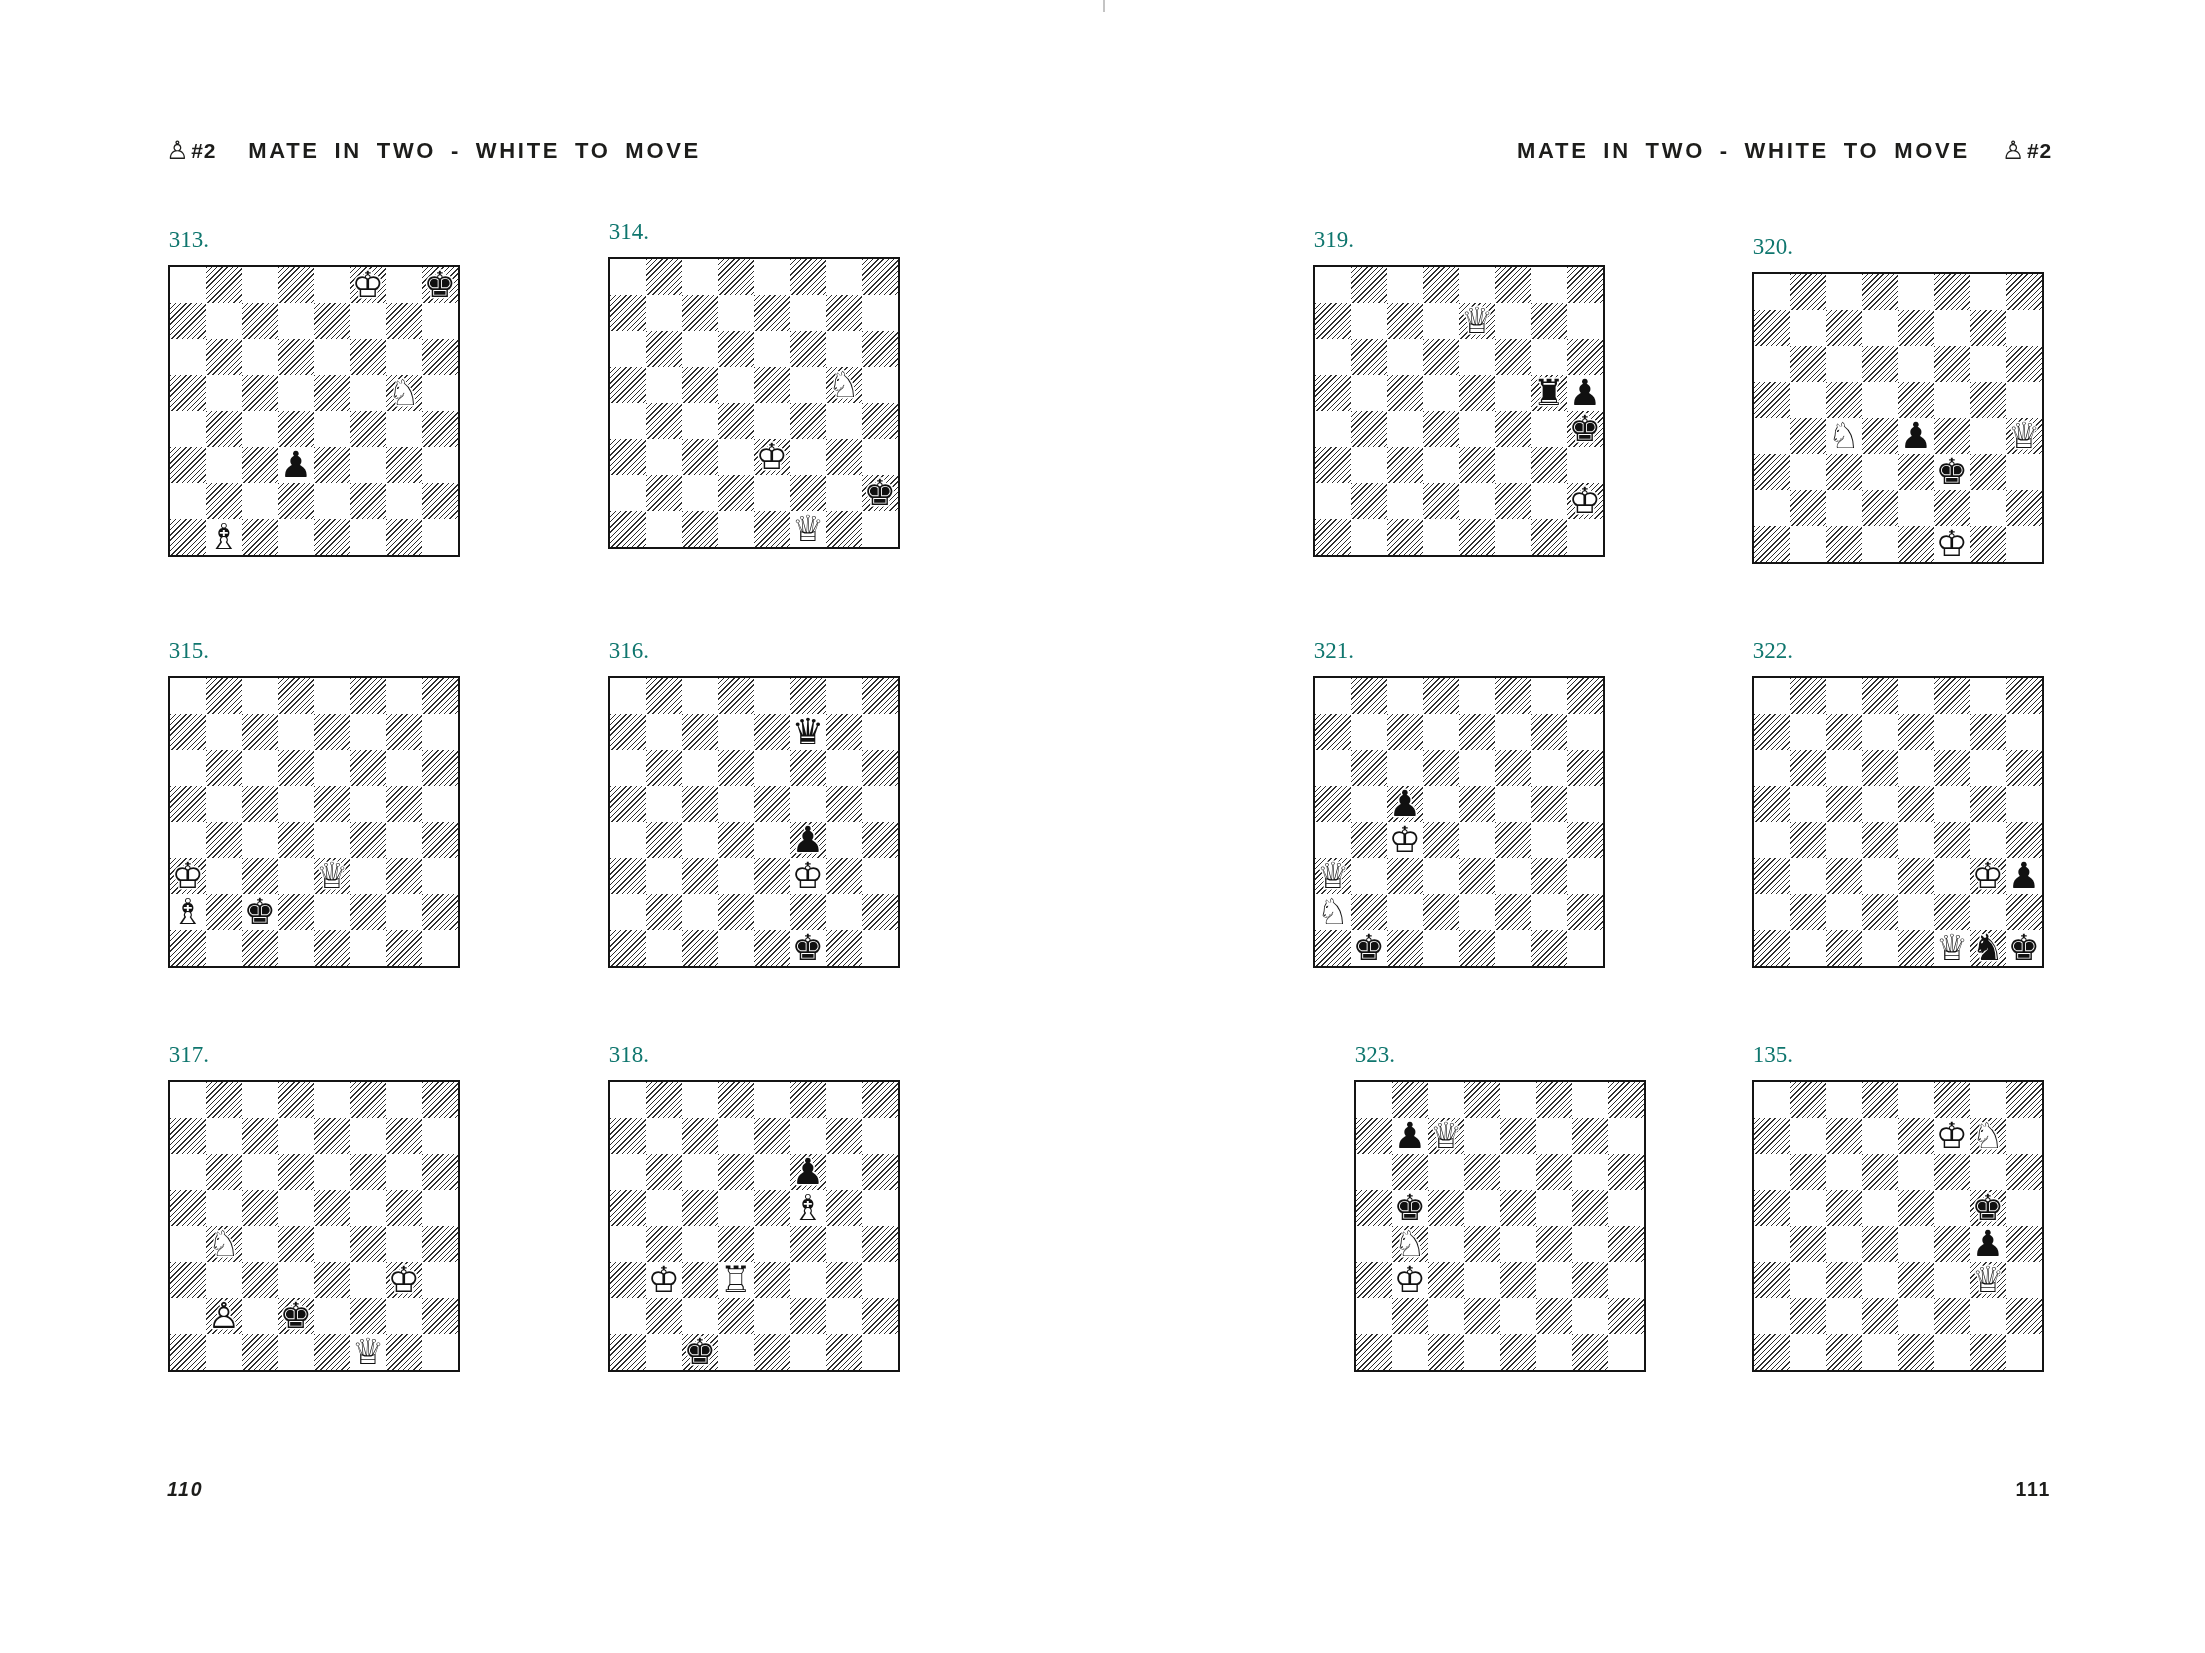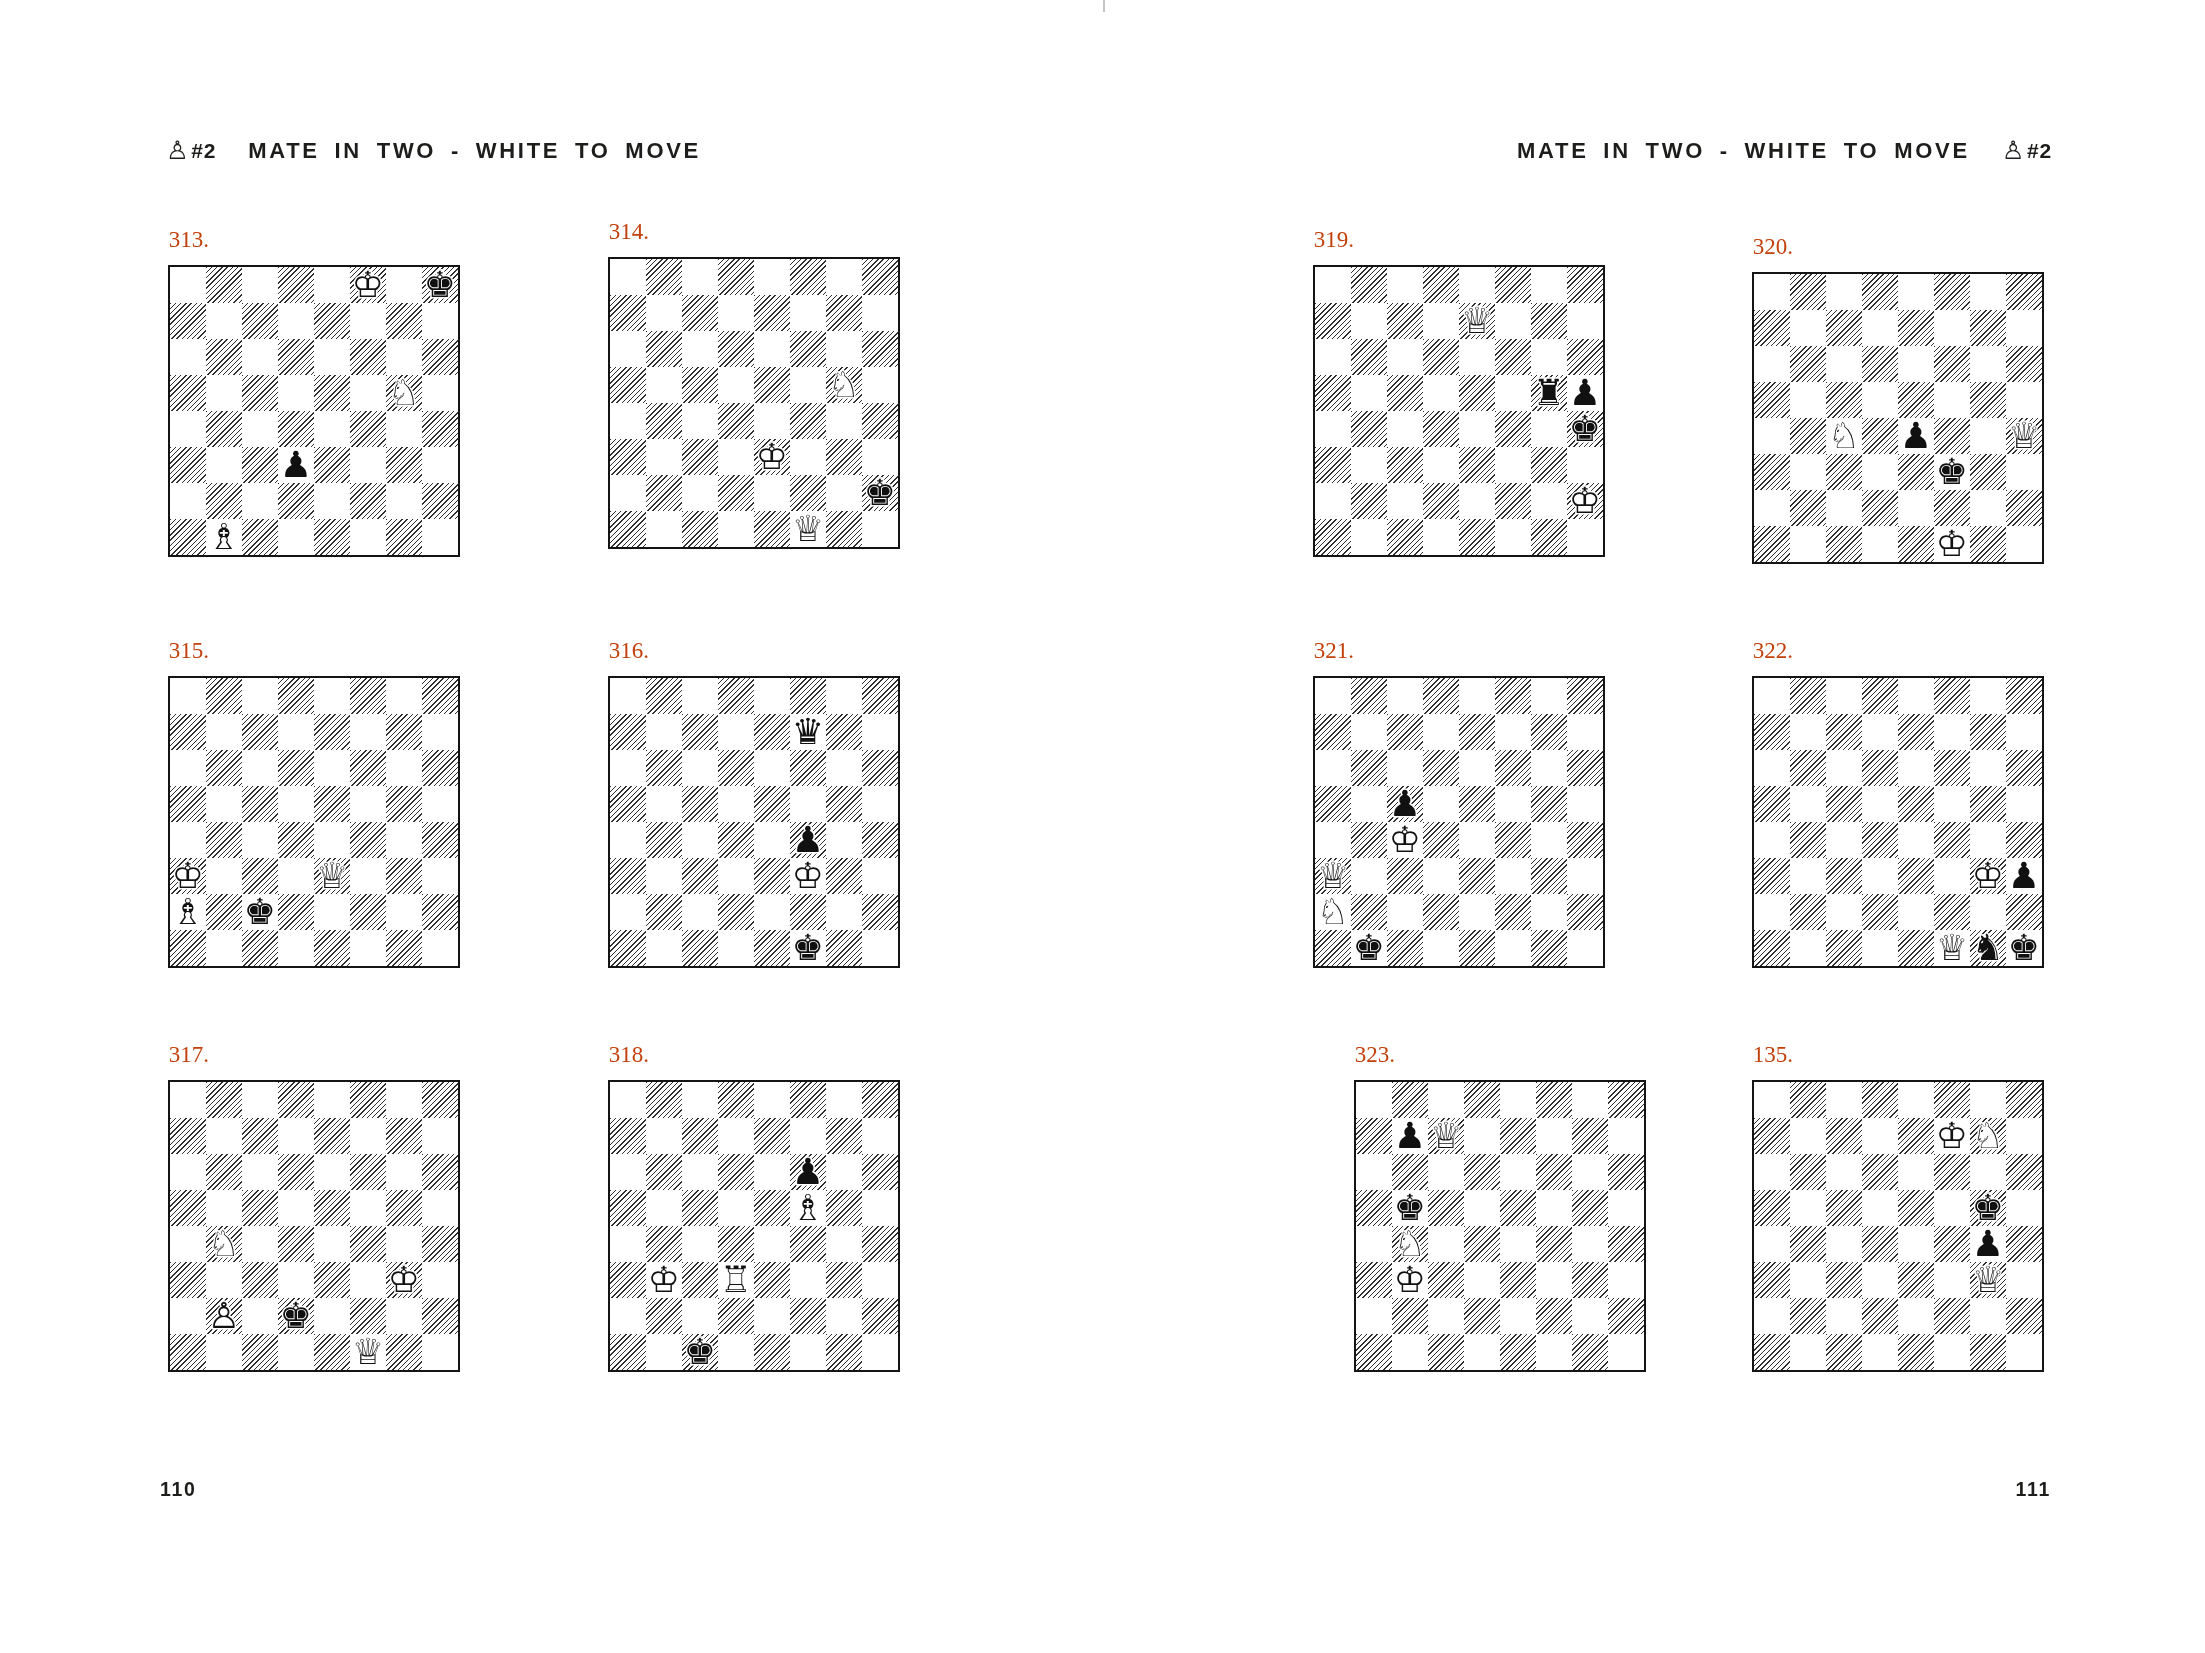--- a/index.html
+++ b/index.html
@@ -15,27 +15,27 @@
   .header { position:absolute; top:134px; height:34px; display:flex; align-items:center; white-space:nowrap; }
   .header-left  { left:166px; }
   .header-right { right:153px; }
   .pawn-glyph { font-family:"DejaVu Sans", sans-serif; font-size:25.4px; line-height:1; font-weight:normal; }
   .badge { font-weight:bold; font-size:21px; letter-spacing:0.8px; margin-left:2.5px; }
   .title { font-weight:bold; font-size:22px; letter-spacing:2.7px; word-spacing:6px; }
   .header-left  .title { margin-left:32px; }
   .header-right .pawn-glyph { margin-left:32px; }
 
   .pagenum { position:absolute; top:1478px; font-weight:bold; font-size:19.5px; letter-spacing:1.7px; }
-  .pagenum-left  { left:160px; }
+  .pagenum-left  { left:167px;font-style:italic; }
   .pagenum-right { right:154px;margin-left:16px; }
 
   .puzzle { position:absolute; width:296px; height:296px; }
   .puzzle-number {
     position:absolute; top:-38px; left:0.8px;
-    font-family:"Liberation Serif", serif; font-size:23px; color:#c2410c;
+    font-family:"Liberation Serif", serif; font-size:23px; color:#0f766e;
   }
   .board {
     position:absolute; top:0; left:0;
     display:grid; grid-template-columns:repeat(8,36px); grid-template-rows:repeat(8,36px);
     border:2.1px solid #141414; background:#ffffff;
   }
   .sq { position:relative; width:36px; height:36px; }
   .sq.dark {
     background-image:repeating-linear-gradient(135deg,
       #2e2e2e 0px, #2e2e2e 1px, transparent 1px, transparent 3.7px);

